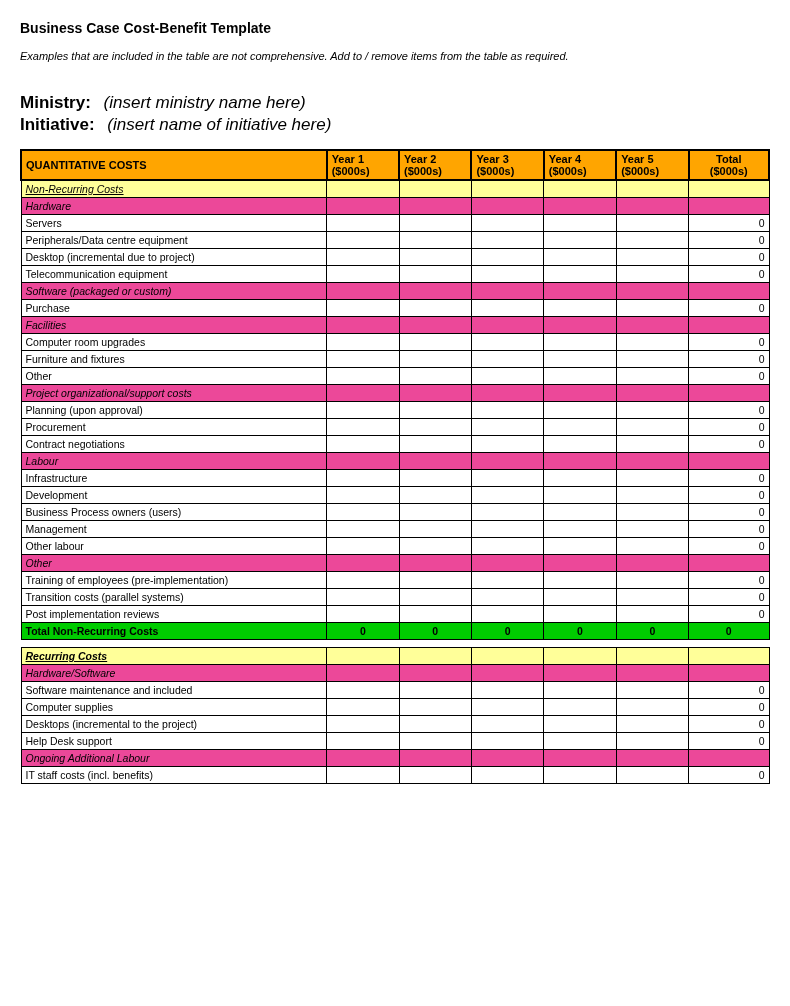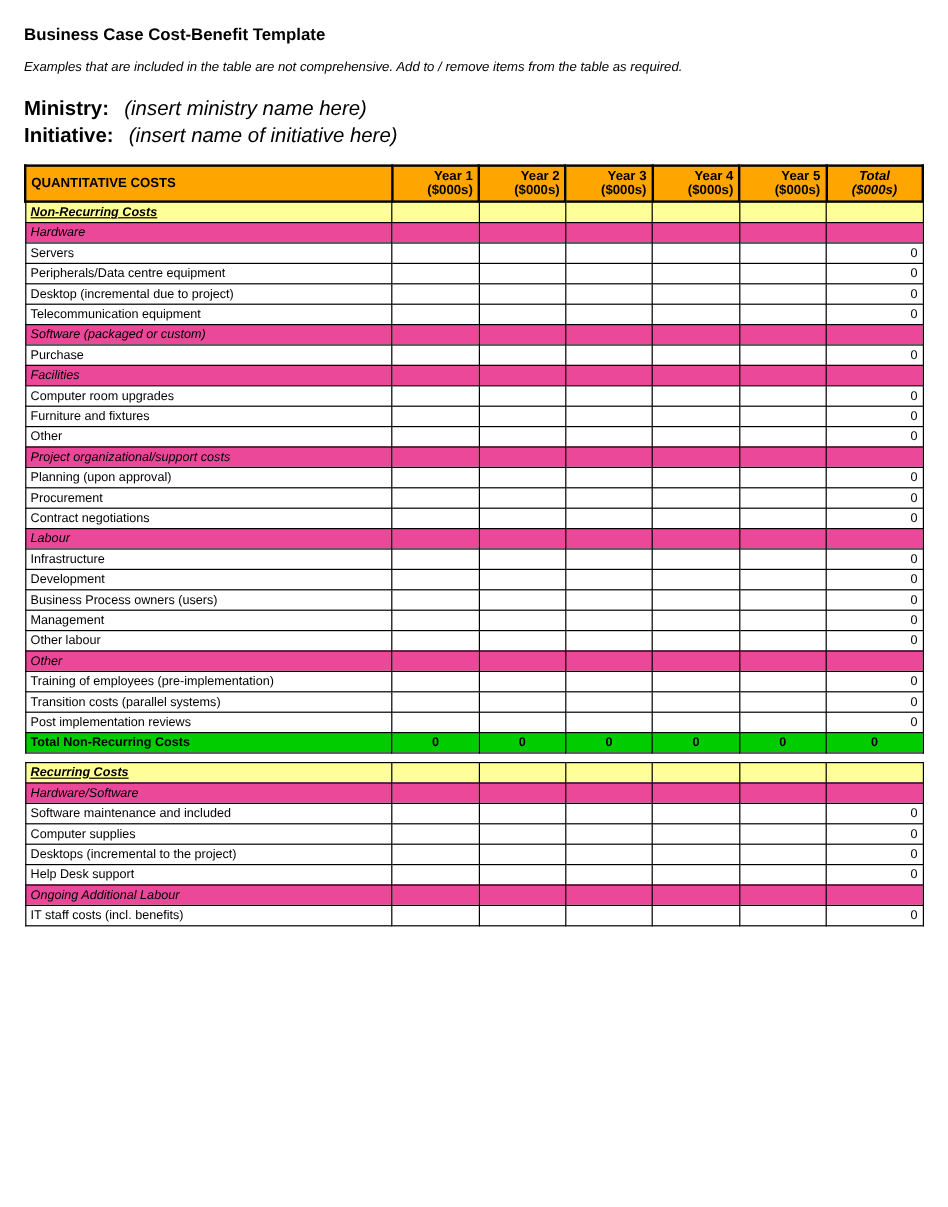--- a/index.html
+++ b/index.html
@@ -11,21 +11,21 @@
       color: #000;
     }
     h1 {
       font-size: 14px;
       font-weight: bold;
       margin-bottom: 12px;
     }
     .subtitle {
       font-size: 11px;
       font-style: italic;
-      margin-bottom: 16px;
+      margin-bottom: 28px;
       line-height: 1.5;
     }
     .meta-info {
       margin-bottom: 14px;
       font-size: 17px;
     }
     .meta-info .label { font-weight: bold; }
     .meta-info .value { font-style: italic; margin-left: 8px; }
     .meta-row { margin-bottom: 2px; }
 
@@ -33,22 +33,22 @@
       width: 100%;
       border-collapse: collapse;
       font-size: 10.5px;
     }
     th, td {
       border: 1px solid #000;
       padding: 2px 4px;
       vertical-align: middle;
     }
     .col-label { width: 38%; }
-    .col-year { width: 9%; text-align: right; }
-    .col-total { width: 10%; text-align: center; font-style: italic; }
+    .col-year { width: 9%; text-align: left; }
+    .col-total { width: 10%; text-align: center; }
 
     
     .header-row th {
       background-color: #FFA500;
       font-weight: bold;
       font-size: 11px;
       border: 2px solid #000;
     }
     .header-label {
       text-align: left;
@@ -115,21 +115,21 @@
       <th class="col-year">Year 2<br>($000s)</th>
       <th class="col-year">Year 3<br>($000s)</th>
       <th class="col-year">Year 4<br>($000s)</th>
       <th class="col-year">Year 5<br>($000s)</th>
       <th class="col-total">Total<br>($000s)</th>
     </tr>
   </thead>
   <tbody id="table-body">
 
     <tr class="cat-row">
-      <td style="font-weight:bold; text-decoration:underline;">Non-Recurring Costs</td>
+      <td style="font-weight:normal; text-decoration:underline;">Non-Recurring Costs</td>
       <td></td>
         <td></td>
         <td></td>
       <td></td>
         <td></td>
         <td></td>
     </tr>
 
     <tr class="subcat-row">
       <td><em>Hardware</em></td>

